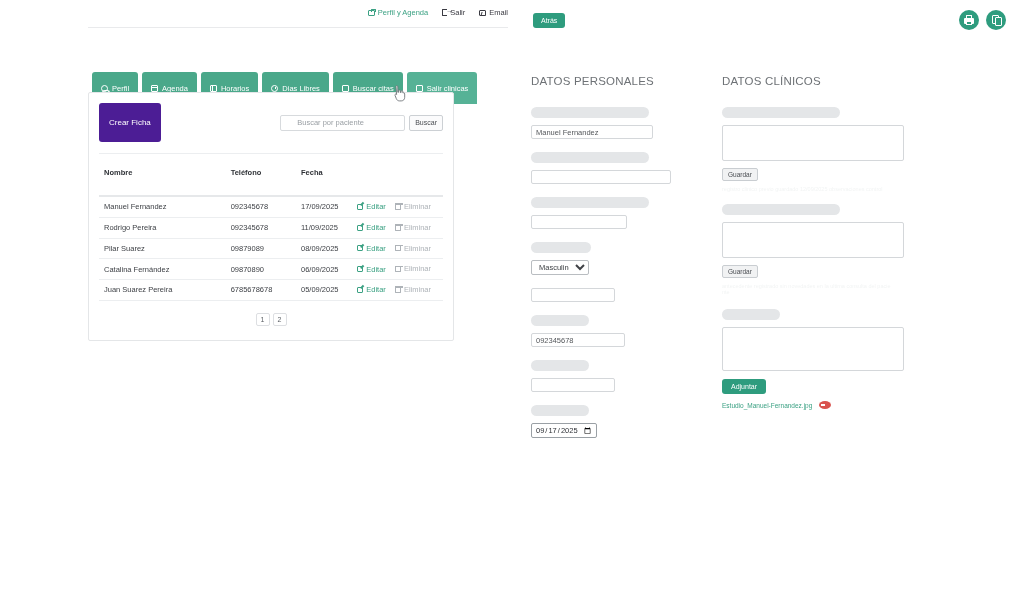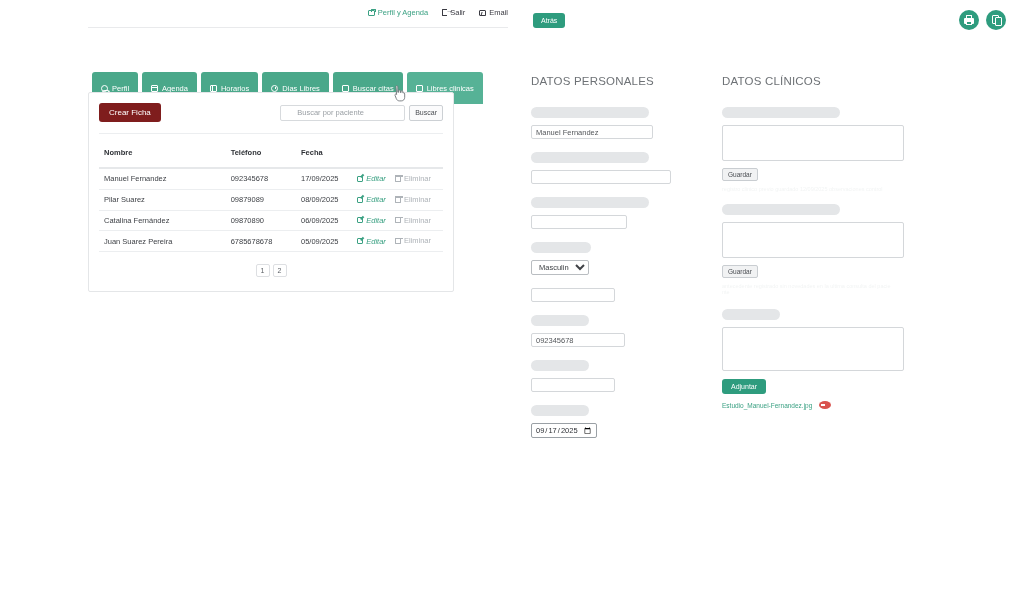--- a/index.html
+++ b/index.html
@@ -55,51 +55,51 @@
   .tic-screen { border:1px solid #fff; border-radius:1px; height:5px; width:7px; }
   .tic-screen:after { content:""; position:absolute; left:2px; top:5px; width:3px; height:1px; background:#fff; }
 
   .panel {
     position: absolute; left: 88px; top: 92px; width: 366px;
     background: #ffffff; border: 1px solid #e4e6e8; border-radius: 2px;
     padding: 10px 10px 14px 10px;
   }
   .panel-toolbar { display: flex; align-items: center; justify-content: space-between; padding-bottom: 11px; border-bottom: 1px solid #eceef0; }
   .btn-crear {
-    background: #7f1d1d; color: #fff; border: none; border-radius: 3px;
-    font-size: 8px; padding: 5px 10px; cursor: pointer;
+    background: #4c1d95; color: #fff; border: none; border-radius: 3px;
+    font-size: 8px; padding: 15px 10px; cursor: pointer;
   }
   .search-wrap { display: flex; align-items: center; gap: 4px; }
   .search-input {
     width: 125px; height: 16px; border: 1px solid #d7dadd; border-radius: 2px;
     font-size: 7.5px; padding: 0 16px; color: #55585c; background: #fff; outline: none;
     font-family: "Liberation Sans", sans-serif;
   }
   .search-input::placeholder { color: #9ba0a5; }
   .btn-buscar {
     height: 16px; border: 1px solid #ccd0d4; background: #fbfbfc; border-radius: 2px;
     font-size: 7px; padding: 0 5px; color: #4a4d52; cursor: pointer;
     font-family: "Liberation Sans", sans-serif;
   }
 
   table.grid { width: 100%; border-collapse: collapse; margin-top: 9px; }
   table.grid th {
     text-align: left; font-size: 7.5px; font-weight: bold; color: #2e3136;
-    padding: 5px 5px 10px 5px; border-bottom: 2px solid #e6e8ea;
+    padding: 5px 5px 18px 5px; border-bottom: 2px solid #e6e8ea;
   }
   table.grid td {
     font-size: 7.5px; color: #3c3f44; padding: 5px 5px; border-bottom: 1px solid #eceef0;
     white-space: nowrap;
   }
   td.col-name { width: 46%; }
   td.col-tel  { width: 24%; }
   td.col-fec  { width: 18%; }
   td.col-act  { width: 12%; text-align: left; }
   .act { display: inline-flex; align-items: center; gap: 3px; margin-right: 7px; }
-  .act-edit { color: #3ba183; font-style: italic; }
+  .act-edit { color: #3ba183; }
   .act-del  { color: #aeb3b8; }
   .sq { width: 6px; height: 6px; display: inline-block; position: relative; }
   .sq-edit { border: 1px solid #3ba183; border-radius: 1px; }
   .sq-edit:after { content:""; position:absolute; right:-1.5px; top:-1.5px; width:4px; height:1.5px; background:#3ba183; transform: rotate(-45deg); }
   .sq-trash { border: 1px solid #aeb3b8; border-top: none; height:5px; margin-top:1.5px; border-radius:0 0 1px 1px; }
   .sq-trash:after { content:""; position:absolute; left:-1px; top:-1.5px; width:8px; height:1.5px; background:#aeb3b8; }
 
   .pager { display: flex; justify-content: center; gap: 3px; margin-top: 12px; }
   .pg {
     width: 13px; height: 13px; border: 1px solid #dddfe2; border-radius: 2px;
@@ -206,21 +206,21 @@
       <button class="tab">
         <span class="tico tic-clock"></span>
         <span>Dias Libres</span>
       </button>
       <button class="tab">
         <span class="tico tic-screen"></span>
         <span>Buscar citas</span>
       </button>
       <button class="tab active">
         <span class="tico tic-screen"></span>
-        <span>Libres clinicas</span>
+        <span>Salir clinicas</span>
       </button>
     </div>
 
     <div class="panel">
       <div class="panel-toolbar">
         <button class="btn-crear">Crear Ficha</button>
         <div class="search-wrap">
           <input class="search-input" type="text" placeholder="Buscar por paciente" style="">
           <button class="btn-buscar">Buscar</button>
         </div>
@@ -245,20 +245,35 @@
                 <span class="sq sq-edit"></span>
                 <span>Editar</span>
               </span>
               <span class="act act-del">
                 <span class="sq sq-trash"></span>
                 <span>Eliminar</span>
               </span>
             </td>
           </tr>
           <tr>
+            <td class="col-name">Rodrigo Pereira</td>
+            <td class="col-tel">092345678</td>
+            <td class="col-fec">11/09/2025</td>
+            <td class="col-act">
+              <span class="act act-edit">
+                <span class="sq sq-edit"></span>
+                <span>Editar</span>
+              </span>
+              <span class="act act-del">
+                <span class="sq sq-trash"></span>
+                <span>Eliminar</span>
+              </span>
+            </td>
+          </tr>
+          <tr>
             <td class="col-name">Pilar Suarez</td>
             <td class="col-tel">09879089</td>
             <td class="col-fec">08/09/2025</td>
             <td class="col-act">
               <span class="act act-edit">
                 <span class="sq sq-edit"></span>
                 <span>Editar</span>
               </span>
               <span class="act act-del">
                 <span class="sq sq-trash"></span>

